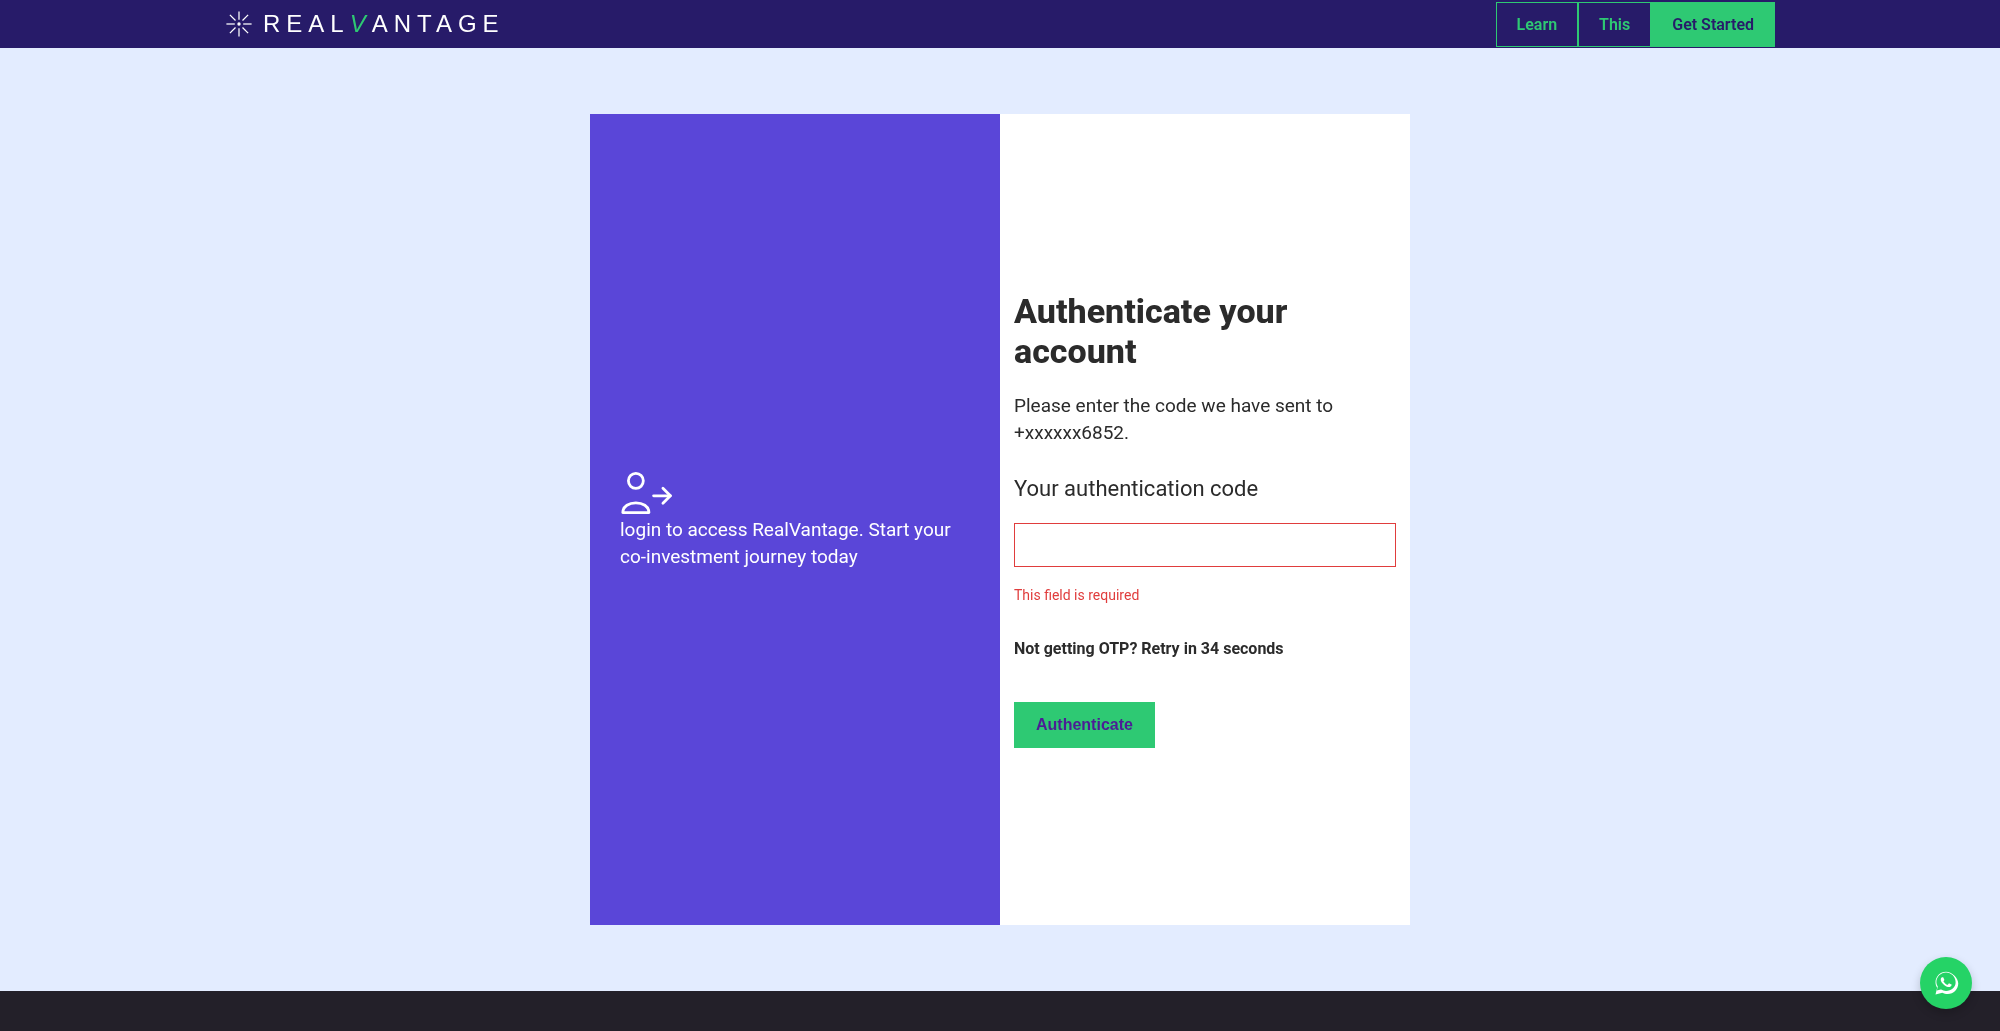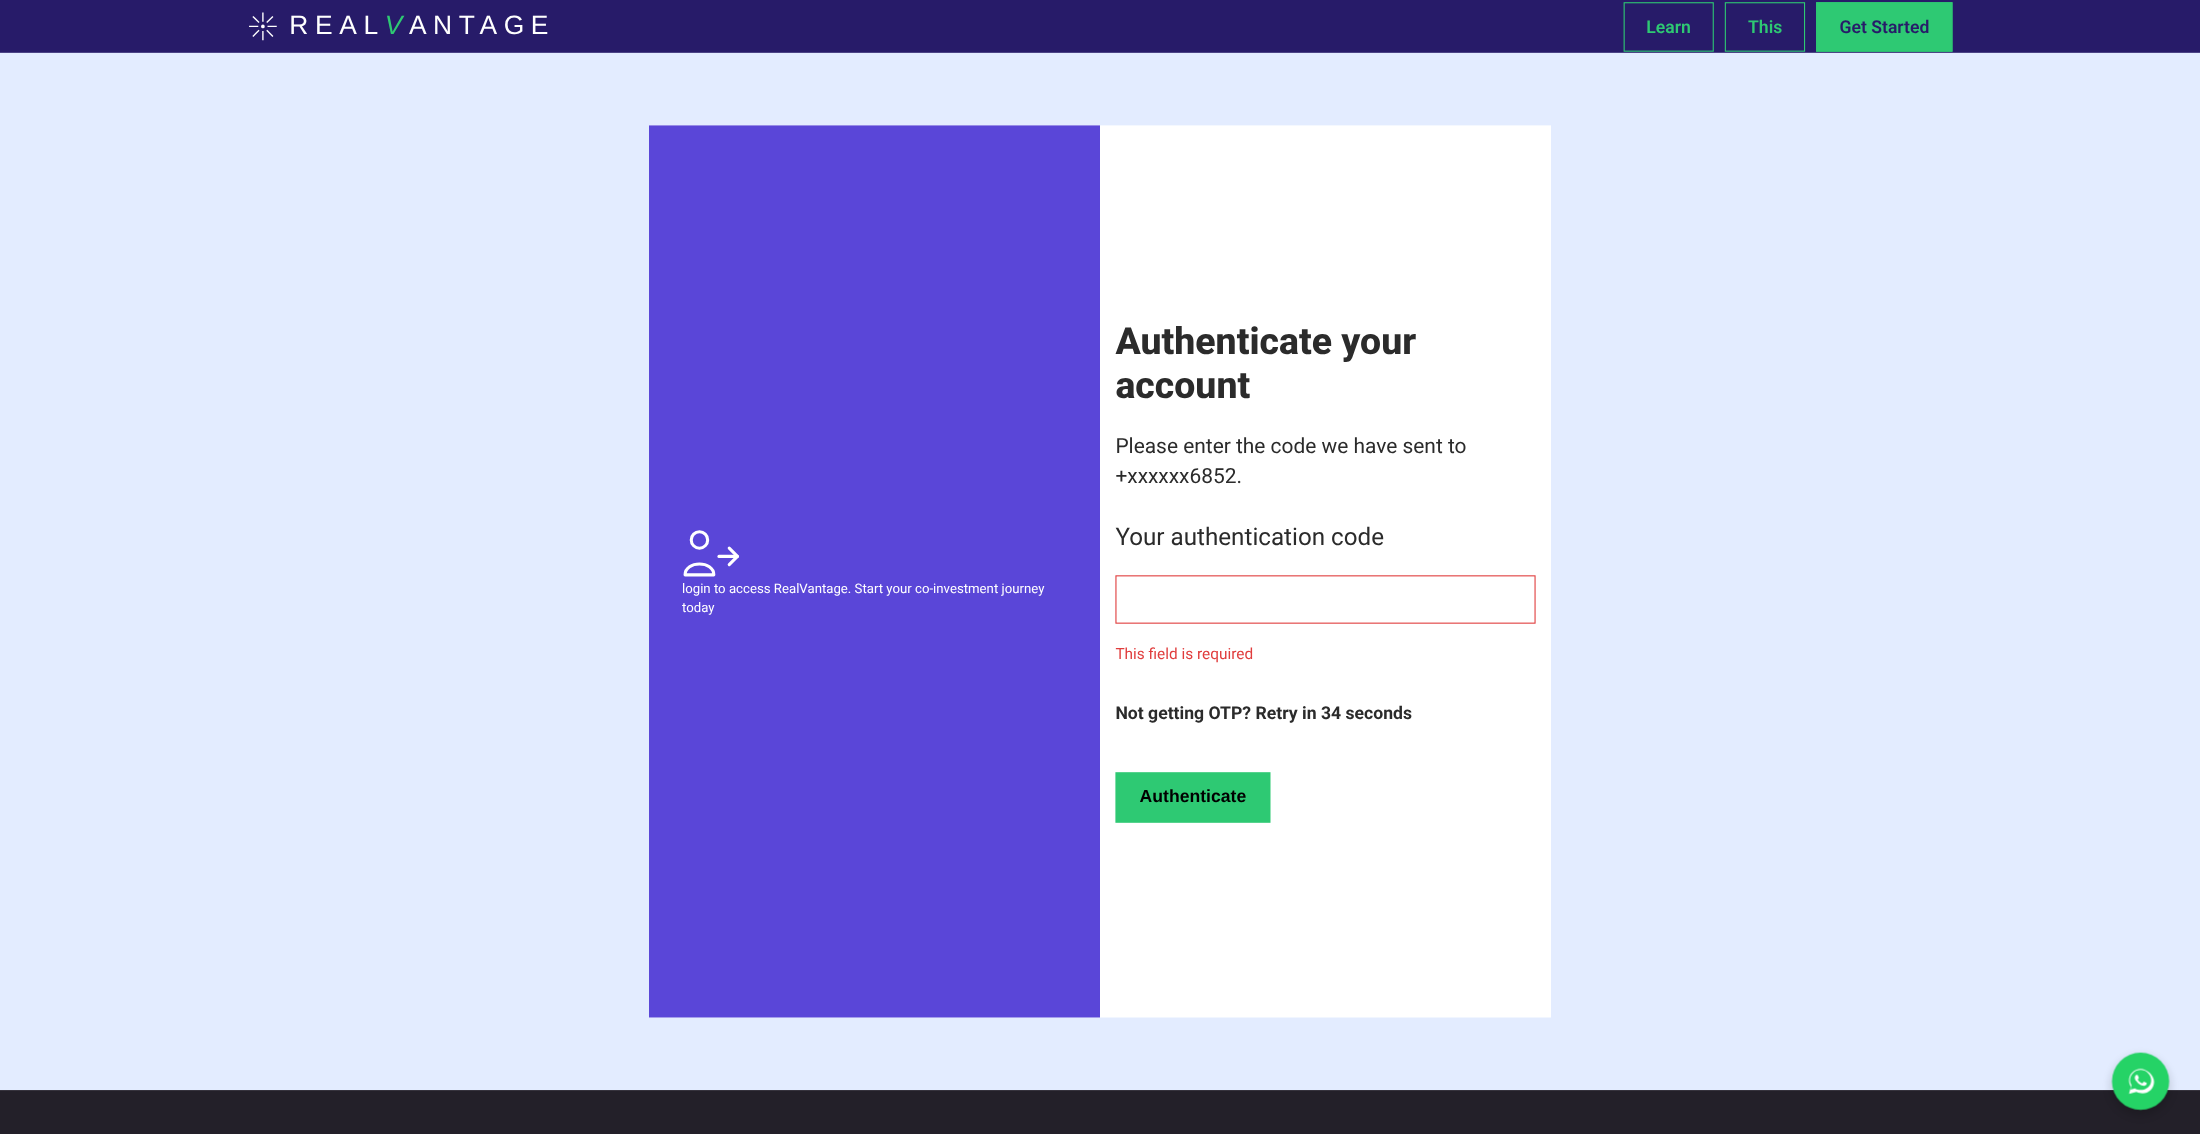--- a/index.html
+++ b/index.html
@@ -26,21 +26,21 @@
     letter-spacing: 6px;
     font-weight: 400;
   }
   .logo-icon {
     width: 28px;
     height: 28px;
     margin-right: 10px;
   }
   .logo-text { font-family: Arial, sans-serif; }
   .logo-text .v { color: #2ec973; font-style: italic; }
-  .nav-buttons { display: flex; gap: 10px; }
+  .nav-buttons { display: flex; }
   .nav-btn {
     border: 1px solid #2ec973;
     color: #2ec973;
     background: transparent;
     padding: 12px 20px;
     font-size: 16px;
     font-weight: 600;
     cursor: pointer;
     text-decoration: none;
     display: inline-flex;
@@ -72,21 +72,21 @@
     justify-content: center;
     align-items: flex-start;
   }
   .left-panel h1 {
     font-size: 36px;
     font-weight: 700;
     margin-top: 14px;
     margin-bottom: 4px;
   }
   .left-panel p {
-    font-size: 12px;
+    font-size: 19px;
     line-height: 1.4;
     font-weight: 400;
   }
   .login-icon { width: 56px; height: 48px; }
   .right-panel {
     width: 50%;
     padding: 0 14px;
     display: flex;
     flex-direction: column;
     justify-content: center;
@@ -124,21 +124,21 @@
     margin-bottom: 20px;
   }
   .retry-msg {
     font-size: 16px;
     font-weight: 700;
     color: #2b2b2b;
     margin-bottom: 28px;
   }
   .auth-btn {
     background: #2ec973;
-    color: #000000;
+    color: #4c1d95;
     border: none;
     padding: 14px 22px;
     font-size: 16px;
     font-weight: 600;
     cursor: pointer;
     align-self: flex-start;
   }
   .footer {
     background: #232029;
     height: 40px;

